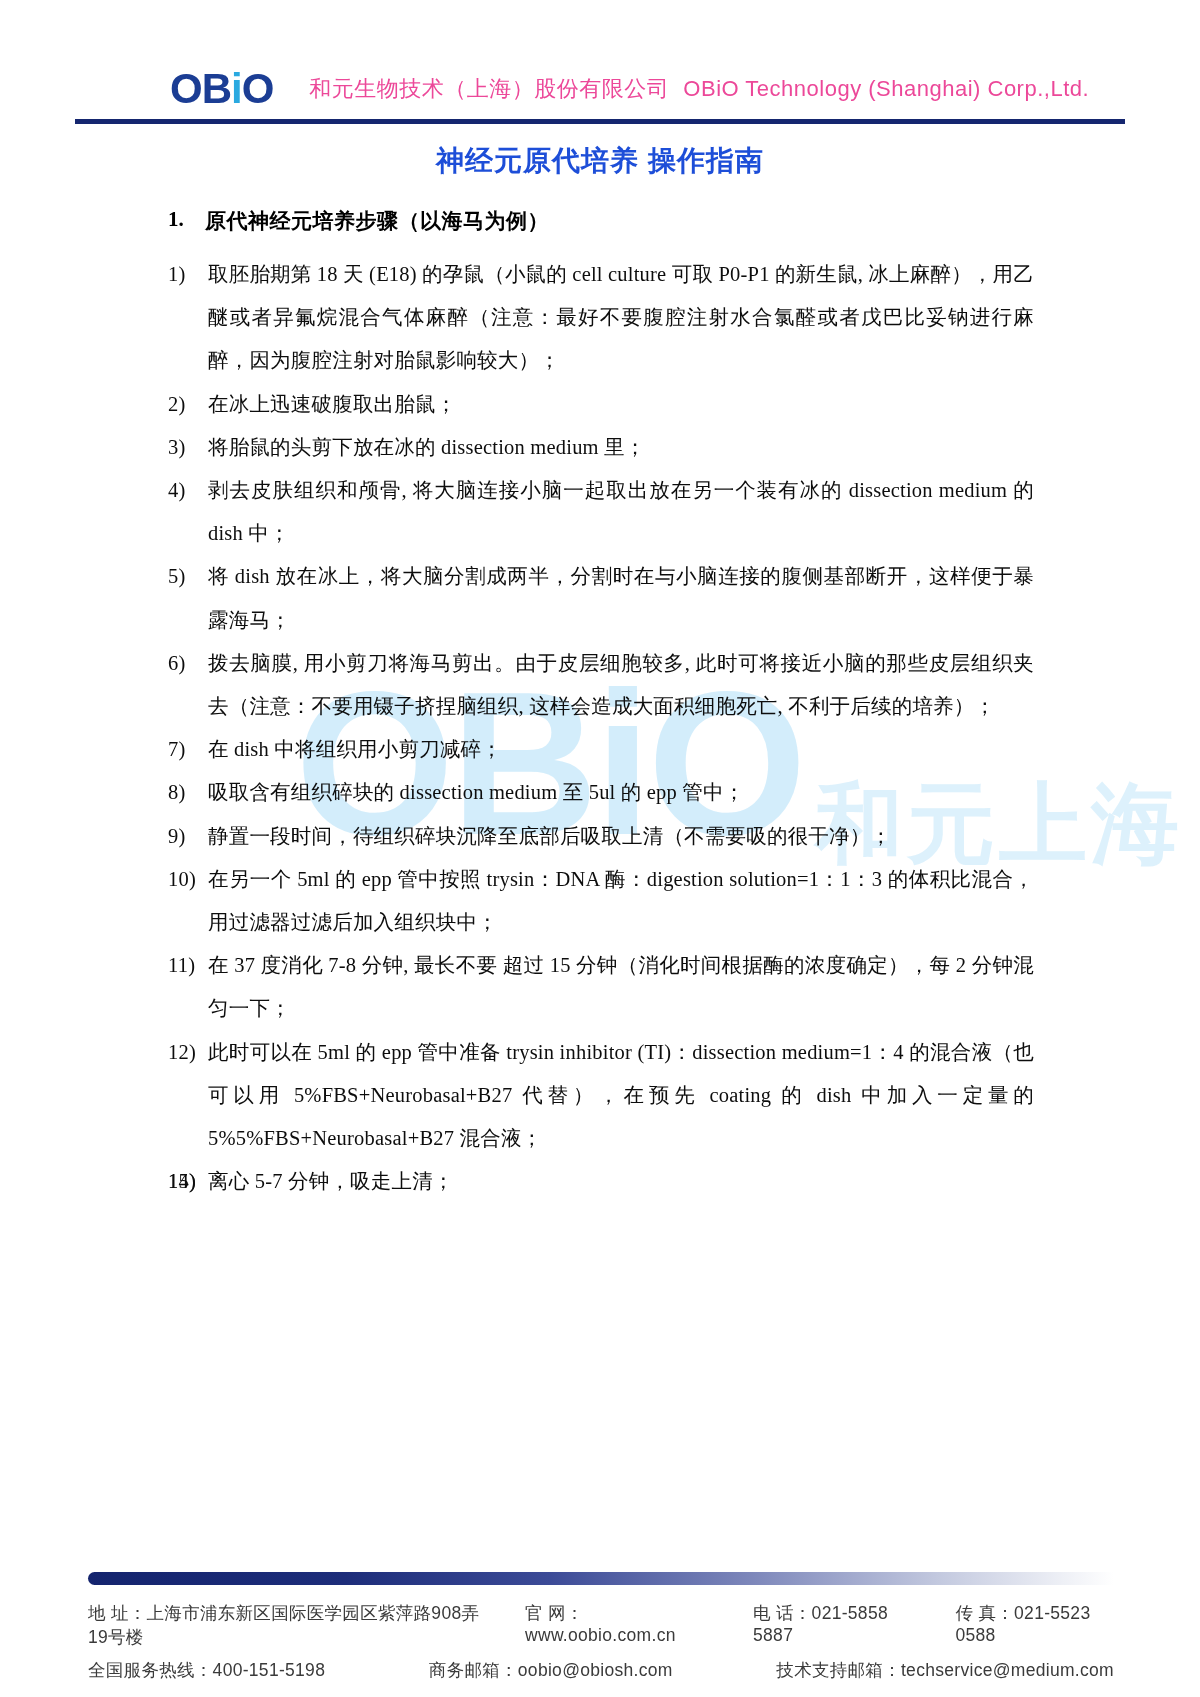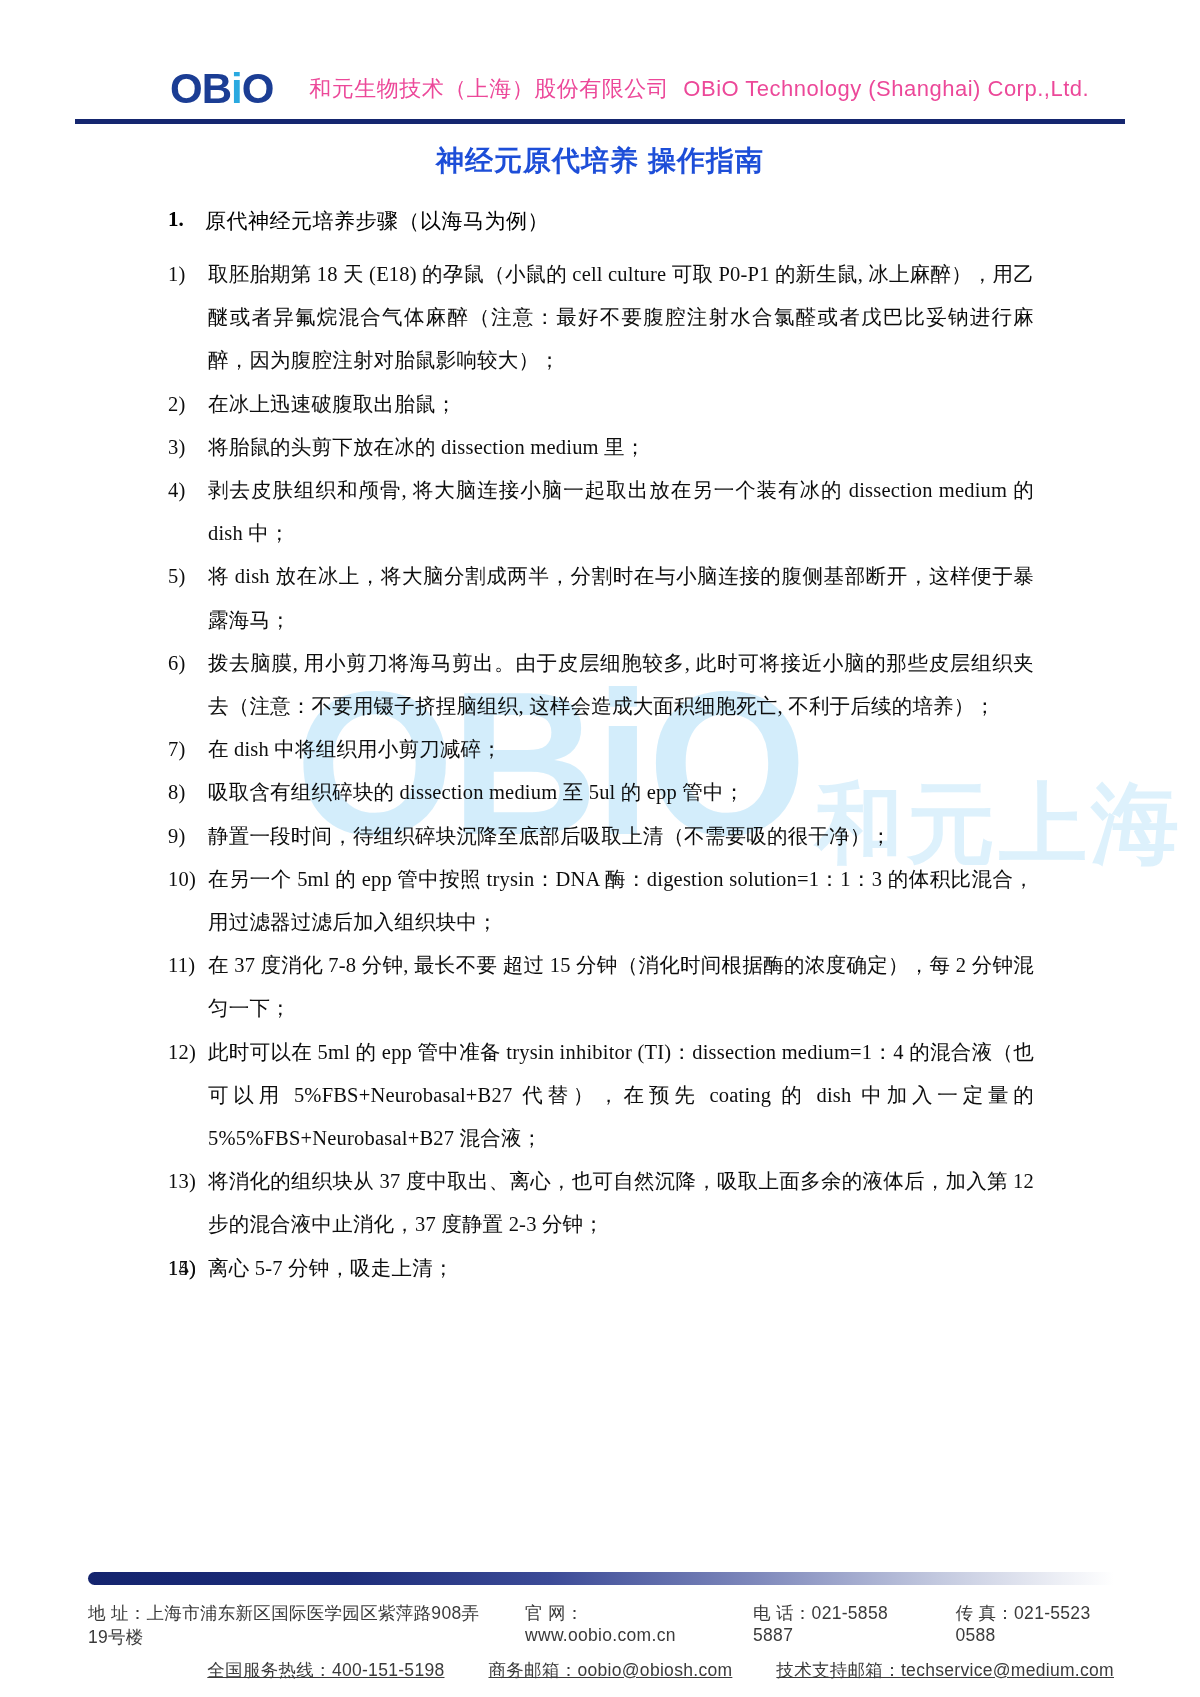--- a/index.html
+++ b/index.html
@@ -58,21 +58,21 @@
     display: flex;
     font-size: 21px;
     color: #000;
   }
   .section-heading .sec-num {
     font-family: "Liberation Serif", serif;
     font-weight: bold;
     width: 37px;
   }
   .section-heading .sec-text {
-    font-weight: normal;
+    font-weight: bold;
     letter-spacing: 0.5px;
   }
   
   .steps {
     position: absolute;
     top: 253px; left: 168px;
     width: 866px;
     z-index: 1;
   }
   .step {
@@ -127,28 +127,28 @@
   }
   .footer-bar {
     height: 13px;
     border-radius: 8px 2px 2px 8px;
     background: linear-gradient(90deg,
       #14246e 0%, #1d2d7a 25%, #3c4b97 45%,
       #7e88bb 65%, #c3c9df 83%, #eef0f6 95%, #ffffff 100%);
   }
   .footer-row {
     display: flex;
-    justify-content: flex-end;
+    justify-content: space-between;
     font-size: 17.5px;
     color: #3a3a3a;
     letter-spacing: 0.3px;
     gap: 44px;
   }
   .footer-row.r1 { margin-top: 16px; }
-  .footer-row.r2 { margin-top: 9px; text-decoration: underline; }
+  .footer-row.r2 { margin-top: 9px; }
 </style>
 </head>
 <body>
 
 <div class="page">
 
   <div class="header">
     <div class="logo"><span>OB</span><span class="lb">i</span><span>O</span></div>
     <div class="company">
       <span>和元生物技术（上海）股份有限公司</span><span class="en">OBiO Technology (Shanghai) Corp.,Ltd.</span>
@@ -223,24 +223,20 @@
       <div class="step">
         <span class="num">11)</span>
         <span>在 37 度消化 7-8 分钟, 最长不要 超过 15 分钟（消化时间根据酶的浓度确定），每 2 分钟混匀一下；</span>
       </div>
 
       <div class="step">
         <span class="num">12)</span>
         <span>此时可以在 5ml 的 epp 管中准备 trysin inhibitor (TI)：dissection medium=1：4 的混合液（也可以用 5%FBS+Neurobasal+B27 代替），在预先 coating 的 dish 中加入一定量的5%5%FBS+Neurobasal+B27 混合液；</span>
       </div>
 
-      <div class="step">
-        <span class="num">13)</span>
-        <span>将消化的组织块从 37 度中取出、离心，也可自然沉降，吸取上面多余的液体后，加入第 12 步的混合液中止消化，37 度静置 2-3 分钟；</span>
-      </div>
 
       <div class="step">
         <span class="num">14)</span>
       </div>
 
       <div class="step">
         <span class="num">15)</span>
         <span>离心 5-7 分钟，吸走上清；</span>
       </div>
     </div>

